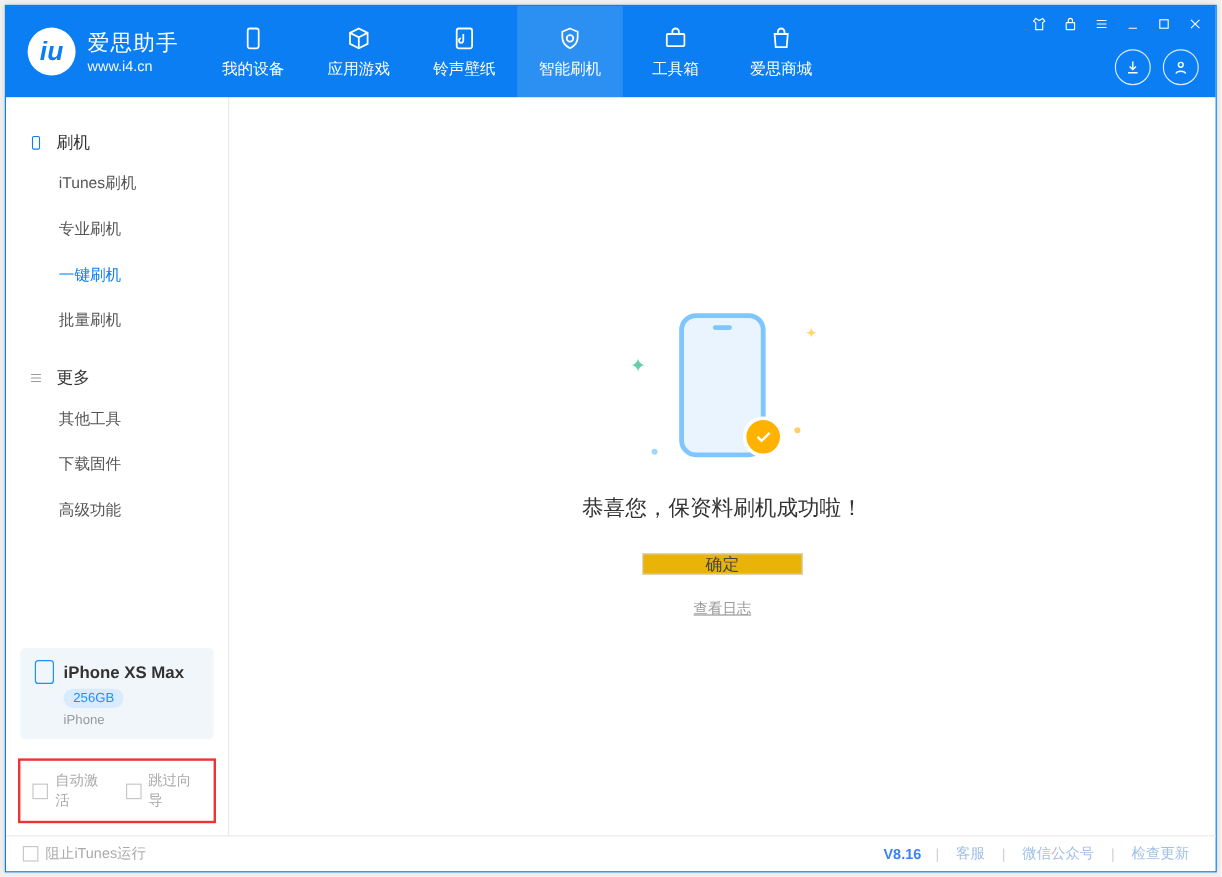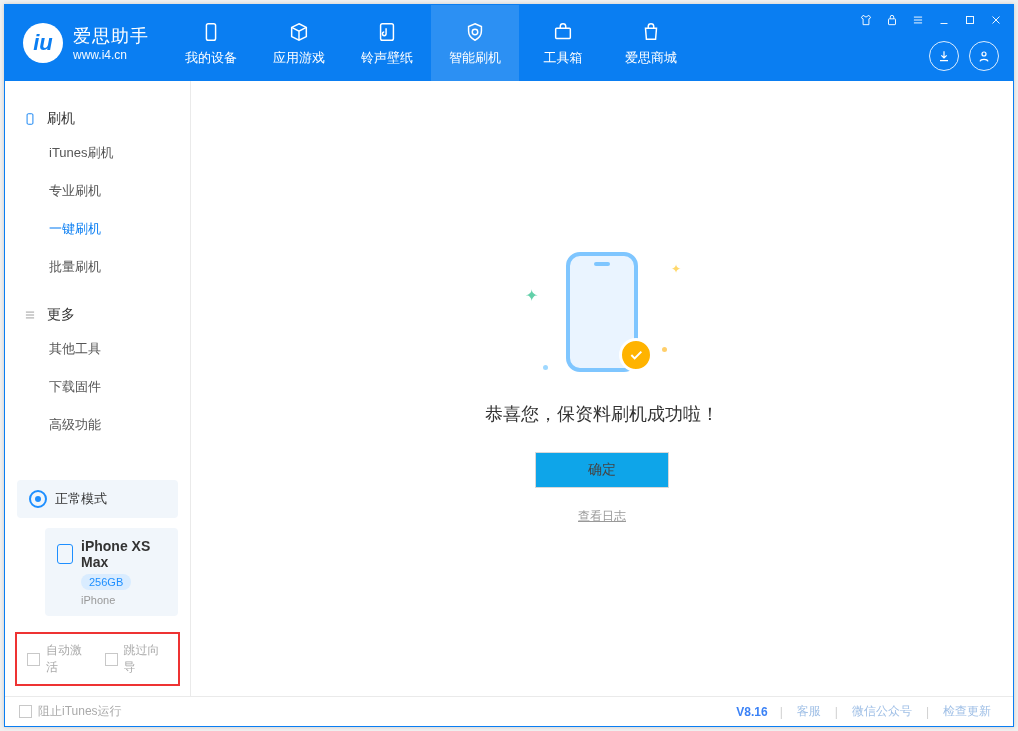--- a/index.html
+++ b/index.html
@@ -34,21 +34,21 @@
 .side-group-hdr { display: flex; align-items: center; gap: 10px; padding: 6px 18px; font-size: 14px; color: #333; font-weight: 500; }
 .side-group-hdr svg { width: 14px; height: 14px; stroke: #0a7ef2; fill: none; stroke-width: 1.6; }
 .side-item { padding: 10px 18px 10px 44px; font-size: 13px; color: #555; cursor: pointer; }
 .side-item.active { color: #0a7ef2; }
 .side-group2 .side-group-hdr svg { stroke: #999; }
 
 .side-bottom { padding: 10px 12px 0 12px; }
 .card { background: #f1f6fb; border-radius: 4px; padding: 10px 12px; margin-bottom: 10px; display: flex; align-items: center; gap: 8px; font-size: 13px; color: #333; }
 .card .ico { width: 18px; height: 18px; border-radius: 50%; border: 2px solid #1e8fff; position: relative; flex-shrink: 0; }
 .card .ico::after { content:""; position:absolute; width:6px; height:6px; background:#1e8fff; border-radius:50%; top:4px; left:4px; }
-.card.device { flex-direction: column; align-items: flex-start; gap: 4px; margin-left: 28px; }
+.card.device { flex-direction: column; align-items: flex-start; gap: 4px; }
 .dev-top { display:flex; align-items:center; gap:8px; }
 .dev-ico { width:16px; height:20px; border:1.5px solid #1e8fff; border-radius:3px; flex-shrink:0; }
 .dev-name { font-weight: 600; font-size: 14px; }
 .cap-pill { margin-left: 24px; font-size: 11px; background: #d9ecff; color:#1e8fff; padding: 2px 8px; border-radius: 10px; display: inline-block; }
 .dev-sub { margin-left: 24px; font-size: 11px; color: #999; }
 
 .highlight-box { border: 2px solid #e33; padding: 8px 10px; margin: 6px 10px 10px 10px; display: flex; gap: 14px; align-items: center; }
 .chk { display: flex; align-items: center; gap: 6px; font-size: 12px; color: #aaa; }
 .chk-box { width: 13px; height: 13px; border: 1px solid #c8c8c8; background: #fff; display:inline-block; flex-shrink:0; }
 
@@ -60,21 +60,21 @@
 .check-badge { position:absolute; right: 34px; bottom: 12px; width: 34px; height: 34px; border-radius: 50%; background:#ffb300; display:flex; align-items:center; justify-content:center; border:3px solid #fff; }
 .check-badge svg { width:16px; height:16px; stroke:#fff; fill:none; stroke-width: 3; }
 .spark { position:absolute; font-size: 16px; color:#62d0a9; }
 .spark.s1 { left: 8px; top: 34px; }
 .spark.s2 { right: 6px; top: 10px; color:#ffd86b; font-size: 12px; }
 .dot { position:absolute; width:5px; height:5px; border-radius:50%; }
 .dot.d1 { left: 26px; bottom: 14px; background:#9fd8ff; }
 .dot.d2 { right: 20px; bottom: 32px; background:#ffcf6b; }
 
 .success-msg { font-size: 18px; color: #333; margin-bottom: 26px; }
-.ok-btn { width: 134px; height: 36px; border: 1px solid #d8d8d8; background:#0ea5e9; font-size: 14px; color:#444; cursor:pointer; margin-bottom: 20px; }
+.ok-btn { width: 134px; height: 18px; border: 1px solid #d8d8d8; background:#eab308; font-size: 14px; color:#444; cursor:pointer; margin-bottom: 20px; }
 .log-link { font-size: 12px; color:#999; cursor: pointer; text-decoration: underline; }
 
 
 .footer { height: 30px; border-top: 1px solid #eaeaea; display: flex; align-items: center; padding: 0 14px; font-size: 12px; color:#999; gap: 8px; }
 .footer-left { display:flex; align-items:center; gap:6px; flex:1; }
 .footer-right { display:flex; align-items:center; gap: 6px; }
 .f-link { color:#9fbfe6; cursor:pointer; padding: 0 8px; }
 .f-sep { color:#d0d0d0; }
 .ver { color:#3b82f6; font-weight:700; margin-right: 6px; margin-left: 32px; }
 </style>
@@ -219,24 +219,20 @@
               </svg>
             <span>更多</span>
           </div>
           <div class="side-item">其他工具</div>
           <div class="side-item">下载固件</div>
           <div class="side-item">高级功能</div>
         </div>
       </div>
 
       <div class="side-bottom">
-        <div class="card">
-          <span class="ico"></span>
-          <span>正常模式</span>
-        </div>
         <div class="card device">
           <div class="dev-top">
             <span class="dev-ico"></span>
             <span class="dev-name">iPhone XS Max</span>
           </div>
           <span class="cap-pill">256GB</span>
           <span class="dev-sub">iPhone</span>
         </div>
       </div>
 

